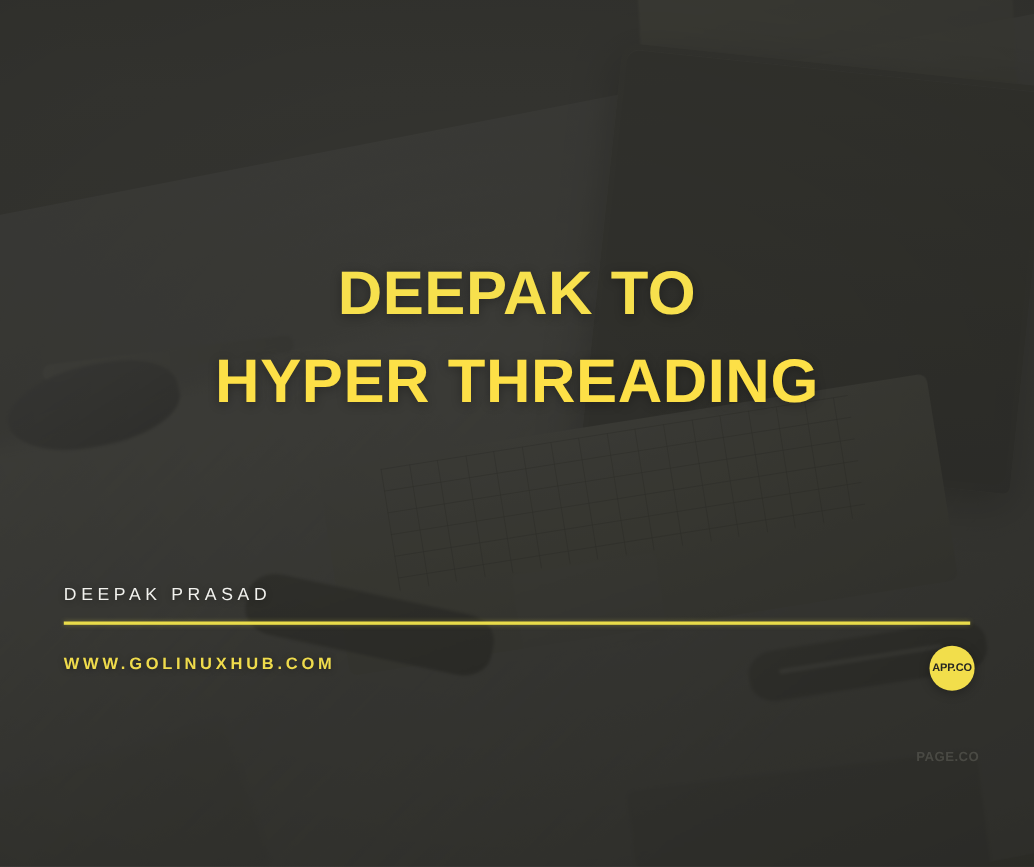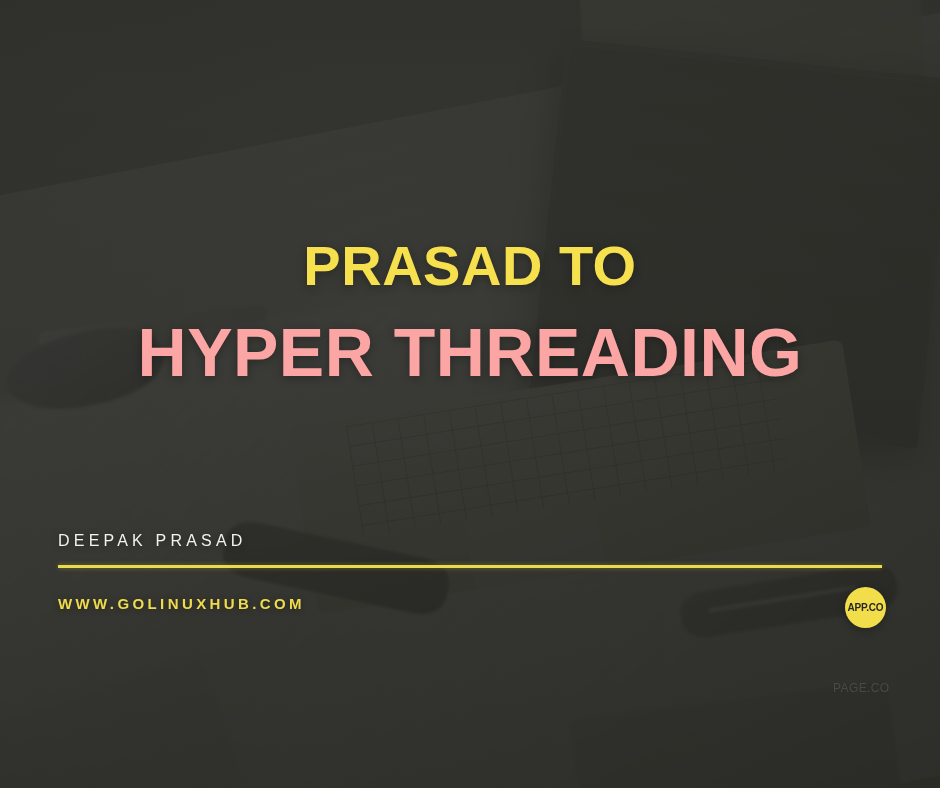--- a/index.html
+++ b/index.html
@@ -275,22 +275,22 @@
     font-size: 56px;
     color: #4FD2E2;
     margin-bottom: 24px;
   }
 
   .line-2 .slash {
     color: #F7E04D;
   }
 
   .line-3 {
-    font-size: 68px;
-    color: #fca5a5;
+    font-size: 56px;
+    color: #fde047;
   }
 
   .byline {
     position: absolute;
     left: 58px;
     top: 532px;
     font-size: 16px;
     font-weight: 400;
     letter-spacing: 4.2px;
     color: #F2F2EE;
@@ -336,21 +336,21 @@
     font-weight: 700;
     letter-spacing: -0.2px;
     color: #262622;
   }
 
   .watermark {
     position: absolute;
     left: 833px;
     top: 681px;
     font-size: 12px;
-    font-weight: 400;
+    font-weight: 700;
     letter-spacing: 0.4px;
     color: rgba(96,96,90,0.55);
     filter: blur(0.5px);
   }
 </style>
 </head>
 <body>
 
 <div class="poster">
 
@@ -369,21 +369,21 @@
     <div class="pen-b"></div>
     <div class="slab-a"></div>
     <div class="slab-b"></div>
     <div class="grade"></div>
     <div class="tint"></div>
   </div>
 
   <div class="content">
 
     <div class="title-block">
-      <span class="line line-1">PRASAD TO</span>
+      <span class="line line-1">DEEPAK TO</span>
       <span class="line line-3">HYPER THREADING</span>
     </div>
 
     <div class="byline">DEEPAK PRASAD</div>
 
     <div class="divider"></div>
 
     <div class="site-url">WWW.GOLINUXHUB.COM</div>
 
     <div class="badge">

